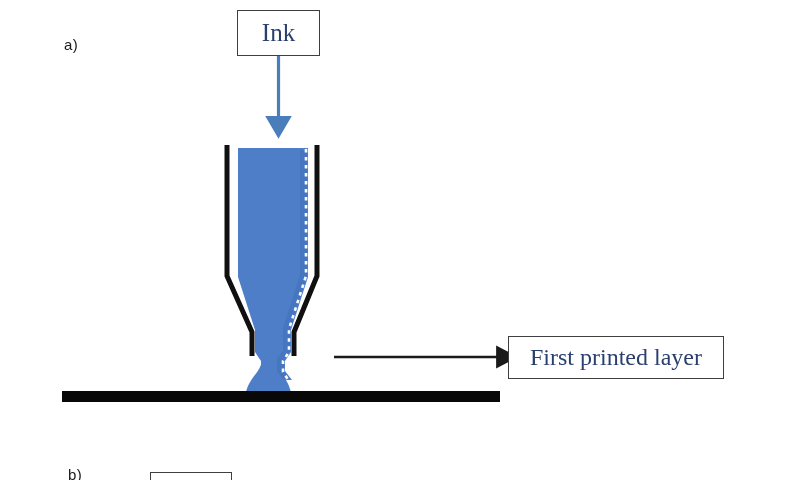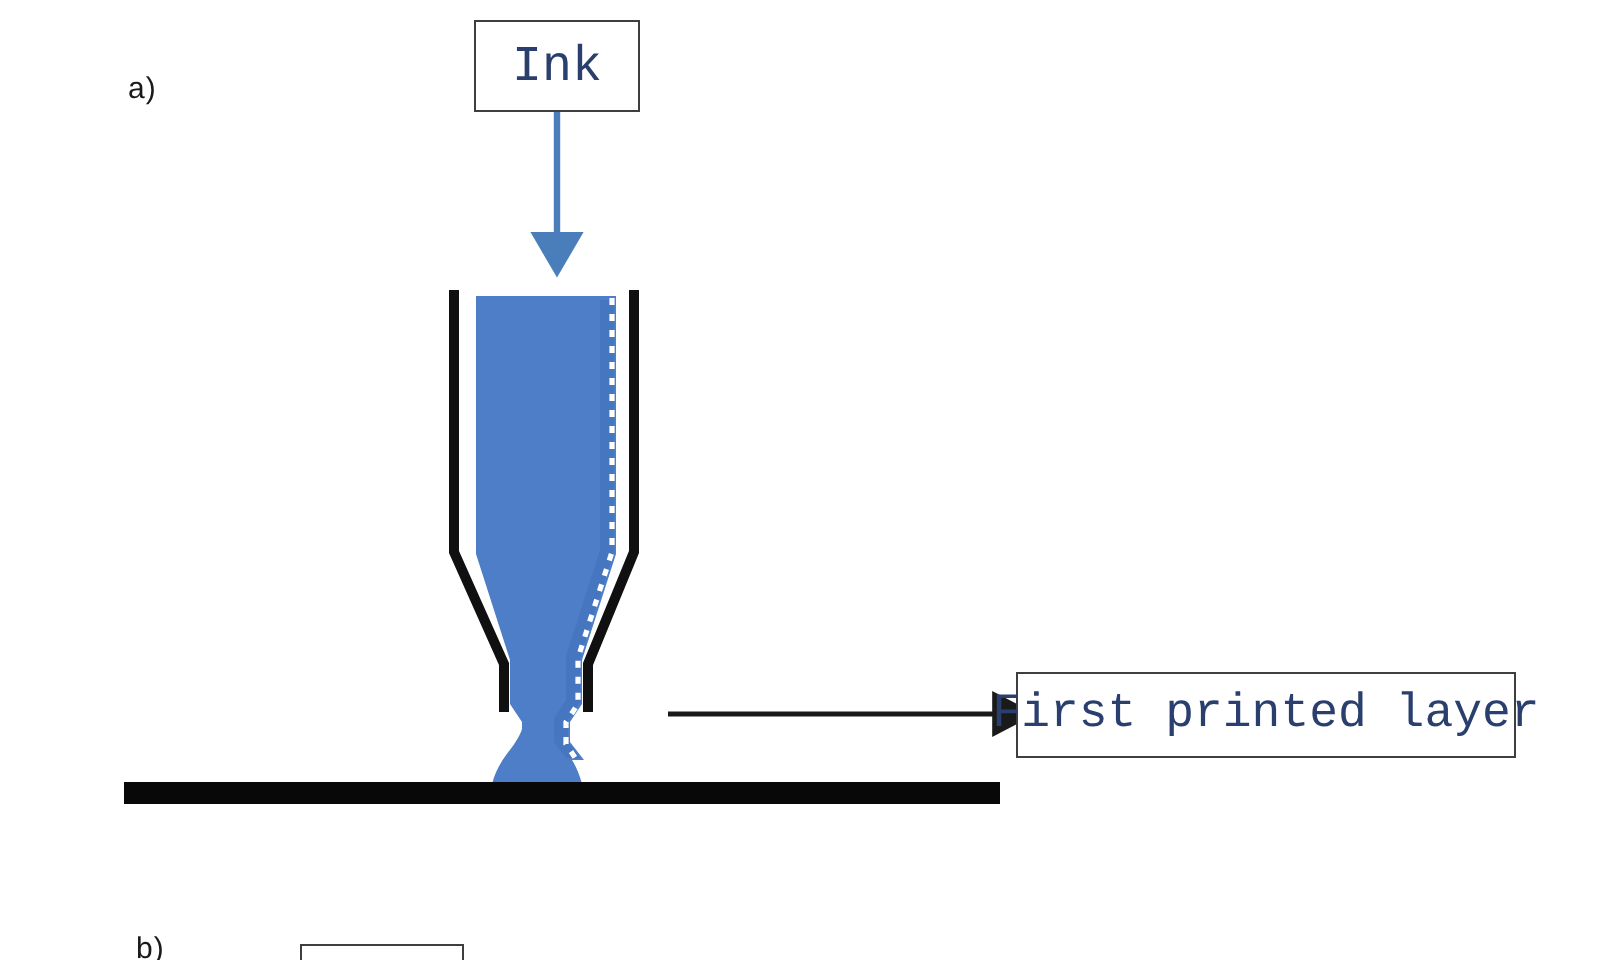--- a/index.html
+++ b/index.html
@@ -31,35 +31,35 @@
   
   .callout-box {
     position: absolute;
     box-sizing: border-box;
     background: #ffffff;
     border: 1.5px solid #3f3f3f;
     display: flex;
     align-items: center;
     justify-content: center;
     color: #2a3f6e;
-    font-family: Liberation Mono, monospace;
+    font-family: Liberation Serif, serif;
     white-space: nowrap;
     text-align: right;
   }
   #ink-box {
     left: 237px;
     top: 10px;
     width: 83px;
     height: 46px;
     font-size: 25px;
   }
   #first-layer-box {
     left: 508px;
     top: 336px;
-    width: 250px;
+    width: 216px;
     height: 43px;
     font-size: 24px;
   }
   #panel-b-box {
     left: 150px;
     top: 472px;
     width: 82px;
     height: 46px;
     font-size: 22px;
   }

